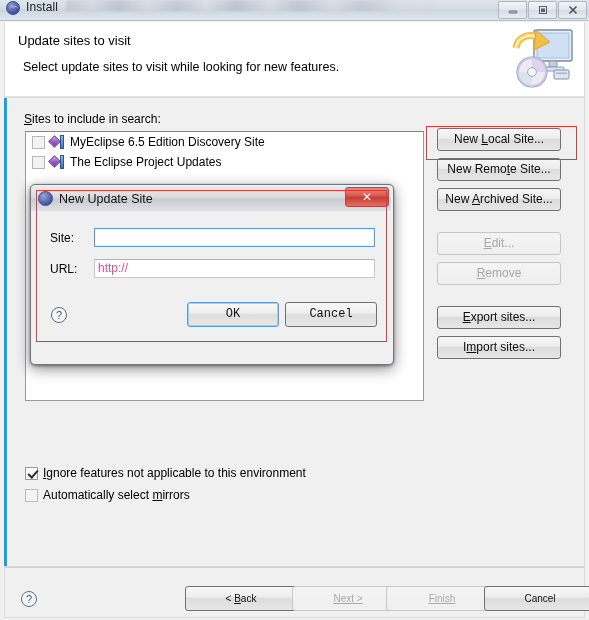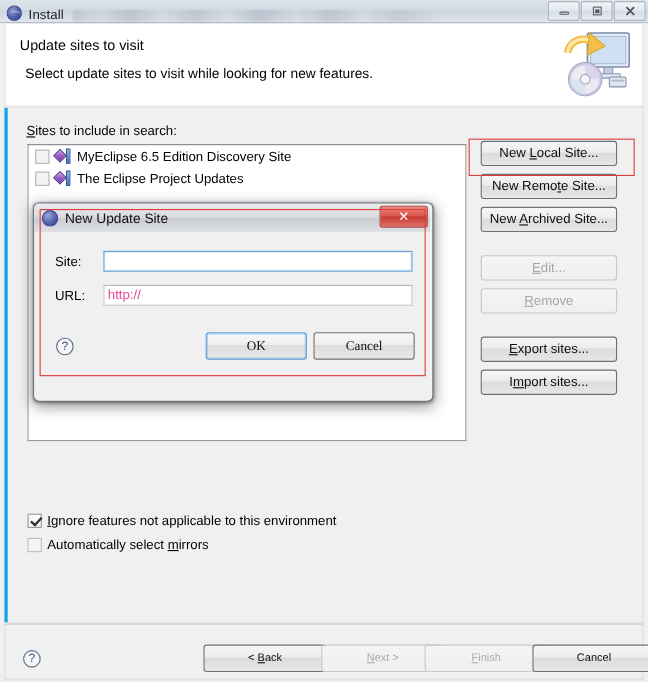--- a/index.html
+++ b/index.html
@@ -21,21 +21,21 @@
   }
 
   
   .titlebar {
     position: absolute;
     left: 0; top: 0;
     width: 589px; height: 21px;
     background: linear-gradient(to bottom, #dfe5ec 0%, #d3dbe4 45%, #cdd6e0 50%, #dfe6ee 100%);
     border-bottom: 1px solid #b6bdc6;
     display: flex;
-    align-items: flex-end;
+    align-items: flex-start;
   }
   .title-icon {
     width: 16px; height: 16px;
     margin-left: 5px; margin-right: 5px;
     position: relative;
     flex: 0 0 auto;
   }
   .title-icon .globe {
     position: absolute; left: 1px; top: 1px;
     width: 14px; height: 14px;
@@ -283,20 +283,21 @@
     border: 1px solid #707070;
     border-radius: 3px;
     color: #111;
     background: linear-gradient(to bottom, #f7f7f7 0%, #ededed 45%, #dcdcdc 48%, #e7e7e7 100%);
     padding: 0;
   }
   .fbtn.disabled {
     color: #a9a9a9;
     border-color: #c9c9c9;
     background: linear-gradient(to bottom, #f4f4f4 0%, #efefef 100%);
+    text-decoration: underline;
   }
 
   
   .modal {
     position: absolute;
     left: 30px; top: 184px;
     width: 364px; height: 181px;
     background: #f0f0f0;
     border: 1px solid #6f7680;
     border-radius: 5px;
@@ -374,21 +375,21 @@
     color: #44566f;
     font-size: 11px;
     line-height: 14px;
     text-align: center;
     background: #f4f6f9;
   }
   .mbtn {
     position: absolute;
     top: 91px;
     width: 92px; height: 25px;
-    font-family: Liberation Serif, serif;
+    font-family: Liberation Mono, monospace;
     font-size: 12px;
     text-align: center;
     line-height: 23px;
     color: #111;
     border: 1px solid #707070;
     border-radius: 3px;
     background: linear-gradient(to bottom, #f8f8f8 0%, #eeeeee 45%, #dddddd 48%, #e8e8e8 100%);
     padding: 0;
   }
   .mbtn.default {

